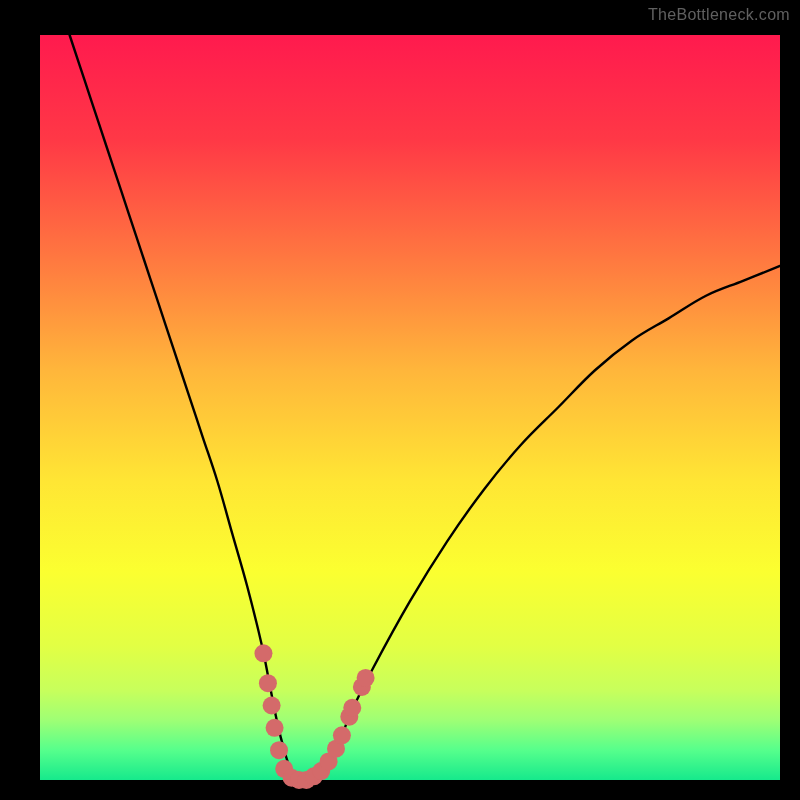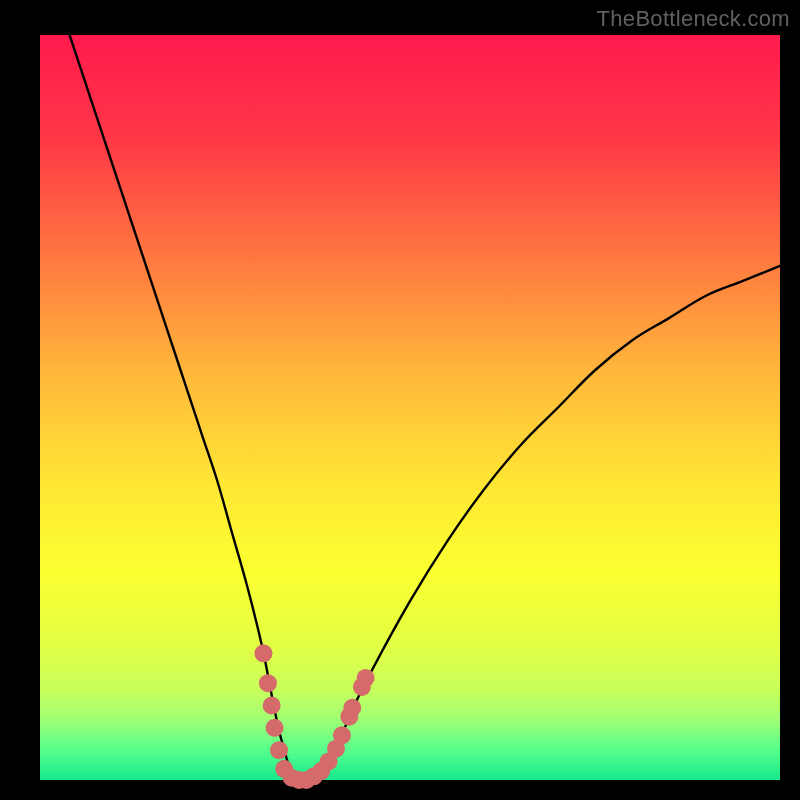--- a/index.html
+++ b/index.html
@@ -31,21 +31,21 @@
     left: 0;
     top: 0;
     width: 100%;
     height: 100%;
   }
   .watermark {
     position: absolute;
     top: 6px;
     right: 10px;
     color: #606060;
-    font-size: 22px;
+    font-size: 16px;
     font-weight: 500;
     letter-spacing: 0.3px;
     margin-left: 32px;
   }
   .curve-svg {
     position: absolute;
     left: 0;
     top: 0;
     width: 100%;
     height: 100%;

